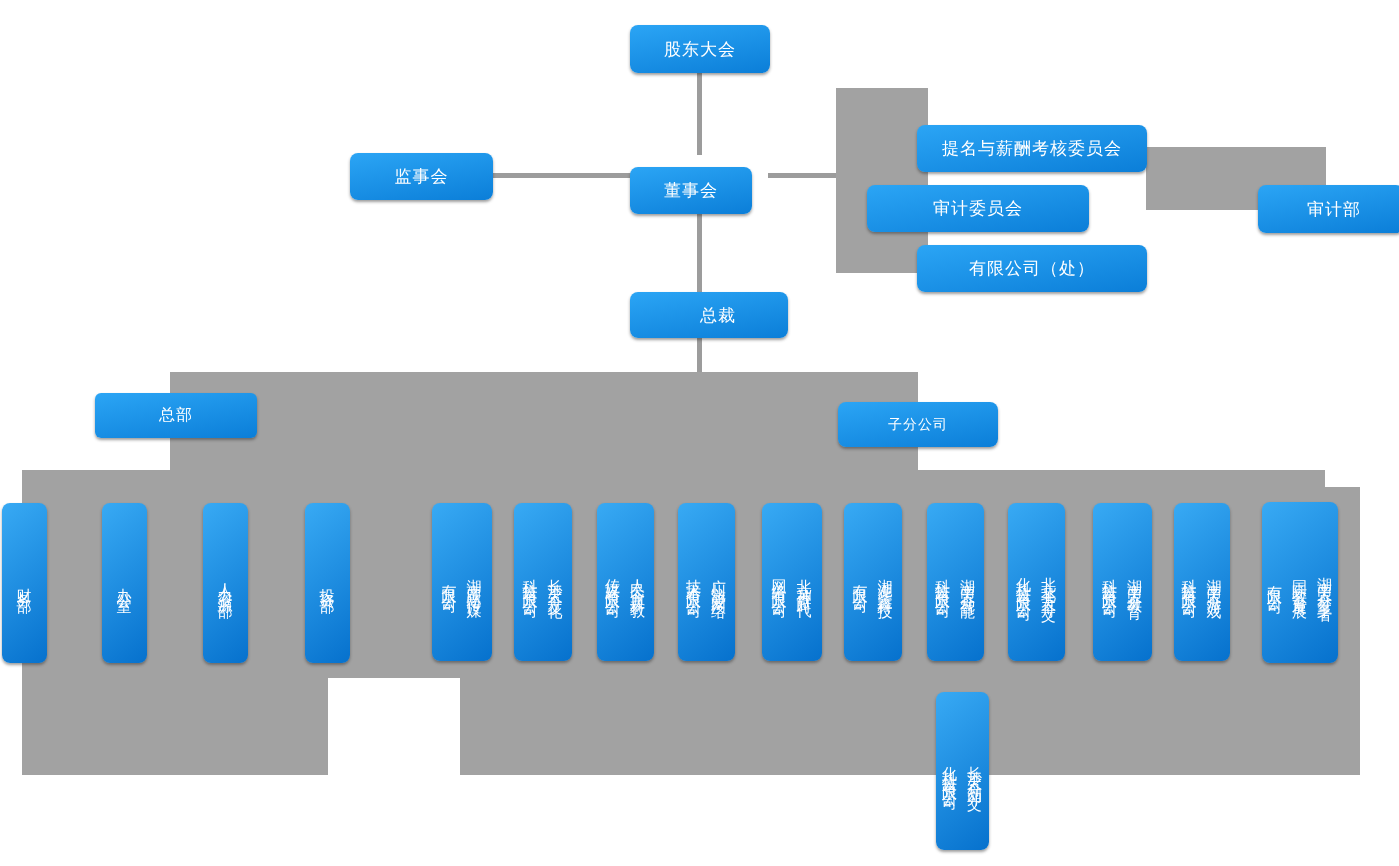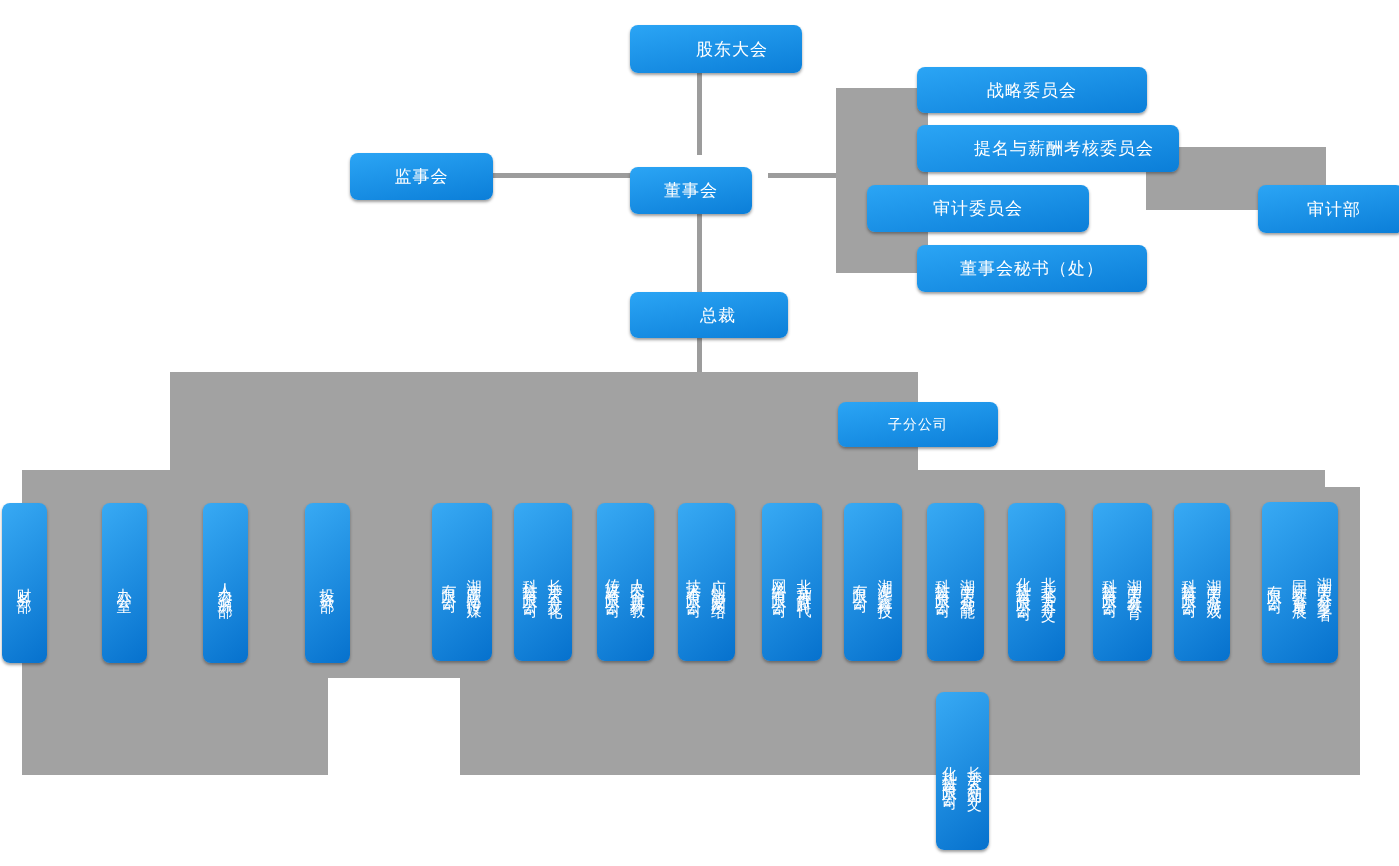--- a/index.html
+++ b/index.html
@@ -49,49 +49,49 @@
   <div class="gline" style="left:768px;top:173px;width:72px;height:5px;"></div>
   <div class="gshape" style="left:836px;top:88px;width:92px;height:185px;"></div>
   <div class="gshape" style="left:1146px;top:147px;width:180px;height:63px;"></div>
   <div class="gline" style="left:697px;top:198px;width:5px;height:96px;"></div>
   <div class="gline" style="left:697px;top:336px;width:5px;height:38px;"></div>
   <div class="gshape" style="left:170px;top:372px;width:748px;height:98px;"></div>
   <div class="gshape" style="left:22px;top:470px;width:1303px;height:305px;"></div>
   <div class="gshape" style="left:1325px;top:487px;width:35px;height:288px;"></div>
   <div class="white-notch" style="left:328px;top:678px;width:132px;height:97px;"></div>
 
-  <div class="hbox" style="left:630px;top:25px;width:140px;height:48px;padding-left:32px;">
+  <div class="hbox" style="left:630px;top:25px;width:140px;height:48px;">
     <span>股东大会</span>
   </div>
   <div class="hbox" style="left:350px;top:153px;width:143px;height:47px;font-family:Liberation Serif, serif;">
     <span>监事会</span>
   </div>
   <div class="hbox" style="left:630px;top:167px;width:122px;height:47px;font-family:Liberation Mono, monospace;">
     <span>董事会</span>
   </div>
   <div class="hbox" style="left:630px;top:292px;width:140px;height:46px;padding-left:18px;">
     <span>总裁</span>
   </div>
 
-  <div class="hbox" style="left:917px;top:67px;width:230px;height:46px;">
-    <span>战略委员会</span>
-  </div>
-  <div class="hbox" style="left:917px;top:125px;width:230px;height:47px;padding-left:32px;">
+  <div class="hbox" style="left:917px;top:125px;width:230px;height:47px;">
     <span>提名与薪酬考核委员会</span>
   </div>
   <div class="hbox" style="left:867px;top:185px;width:222px;height:47px;">
     <span>审计委员会</span>
   </div>
   <div class="hbox" style="left:917px;top:245px;width:230px;height:47px;">
-    <span>董事会秘书（处）</span>
+    <span>有限公司（处）</span>
   </div>
   <div class="hbox" style="left:1258px;top:185px;width:140px;height:48px;padding-left:6px;">
     <span>审计部</span>
   </div>
 
+  <div class="hbox" style="left:95px;top:393px;width:162px;height:45px;border-radius:6px;font-size:16px;">
+    <span>总部</span>
+  </div>
   <div class="hbox" style="left:838px;top:402px;width:160px;height:45px;font-size:14px;">
     <span>子分公司</span>
   </div>
 
   <div class="vbox" style="left:2px;top:503px;width:45px;height:160px;">
       <div class="vtext">
         <span class="vcol">财务部</span>
       </div>
     </div>
   <div class="vbox" style="left:102px;top:503px;width:45px;height:160px;">

